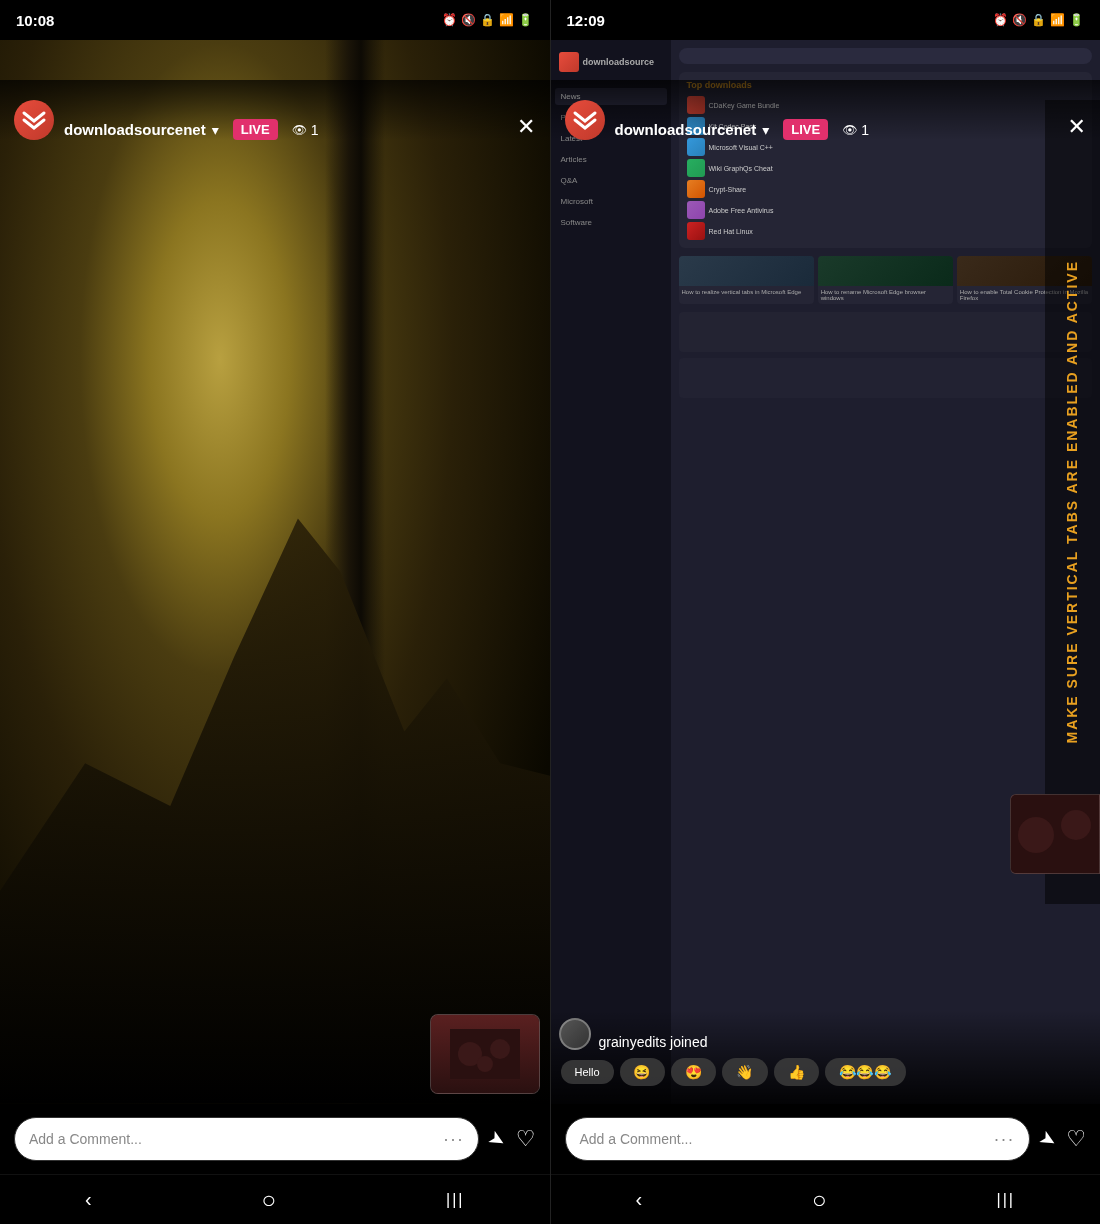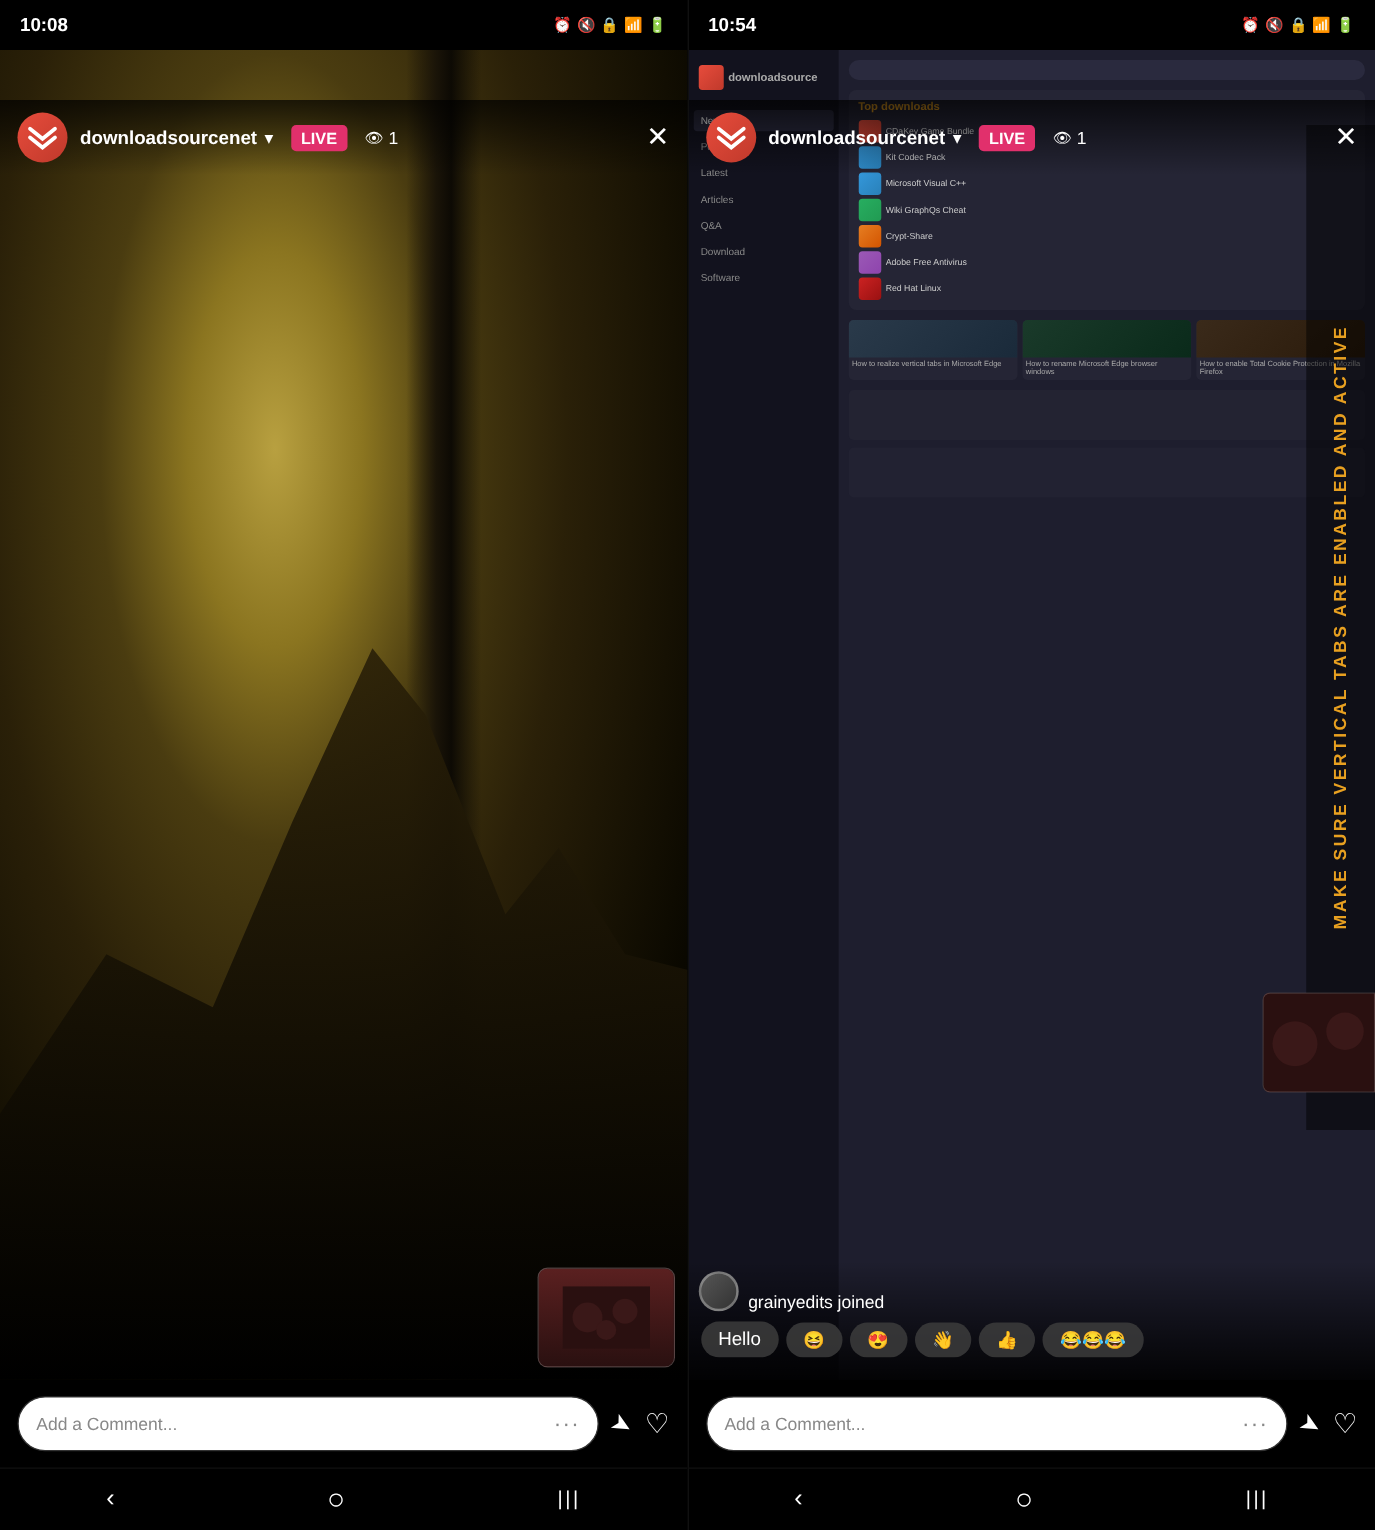--- a/index.html
+++ b/index.html
@@ -45,21 +45,21 @@
     }
     .status-icon {
       color: #fff;
       font-size: 12px;
     }
 
     
     .live-header {
       height: 60px;
       display: flex;
-      align-items: center;
+      align-items: flex-end;
       padding: 0 14px;
       background: linear-gradient(to bottom, rgba(0,0,0,0.7), transparent);
       position: absolute;
       top: 40px;
       left: 0;
       right: 0;
       z-index: 10;
     }
     .avatar-logo {
       width: 40px;
@@ -394,21 +394,21 @@
       background: rgba(60,60,60,0.85);
       border-radius: 20px;
       padding: 6px 14px;
       font-size: 14px;
       color: #fff;
       white-space: nowrap;
       cursor: pointer;
       border: none;
     }
     .emoji-chip.text-chip {
-      font-size: 15px;
+      font-size: 11px;
       font-weight: 500;
     }
 
     
     .bottom-bar {
       height: 70px;
       background: #000;
       display: flex;
       align-items: center;
       padding: 0 14px;
@@ -545,21 +545,21 @@
     <span class="nav-btn" style="font-size:24px;">○</span>
     <span class="nav-btn" style="font-size:16px;letter-spacing:2px;">|||</span>
   </div>
 </div>
 
 <div class="panel-divider"></div>
 
 <div class="phone-panel">
 
   <div class="status-bar">
-    <span class="status-time">10:54</span>
+    <span class="status-time">12:09</span>
     <div class="status-icons">
       <span class="status-icon">⏰</span>
       <span class="status-icon">🔇</span>
       <span class="status-icon">🔒</span>
       <span class="status-icon">📶</span>
       <span class="status-icon">🔋</span>
     </div>
   </div>
 
   <div class="content-area">
@@ -569,21 +569,21 @@
       <div class="site-sidebar">
         <div class="site-logo-area">
           <div class="site-logo-icon"></div>
           <span class="site-logo-text">downloadsource</span>
         </div>
         <div class="site-nav-item active">News</div>
         <div class="site-nav-item">Popular</div>
         <div class="site-nav-item">Latest</div>
         <div class="site-nav-item">Articles</div>
         <div class="site-nav-item">Q&amp;A</div>
-        <div class="site-nav-item">Download</div>
+        <div class="site-nav-item">Microsoft</div>
         <div class="site-nav-item">Software</div>
       </div>
 
       <div class="site-main">
         <div class="site-search-bar"></div>
 
         <div class="site-downloads-section">
           <div class="site-section-title">Top downloads</div>
           <div class="site-download-list">
             <div class="site-download-item">

